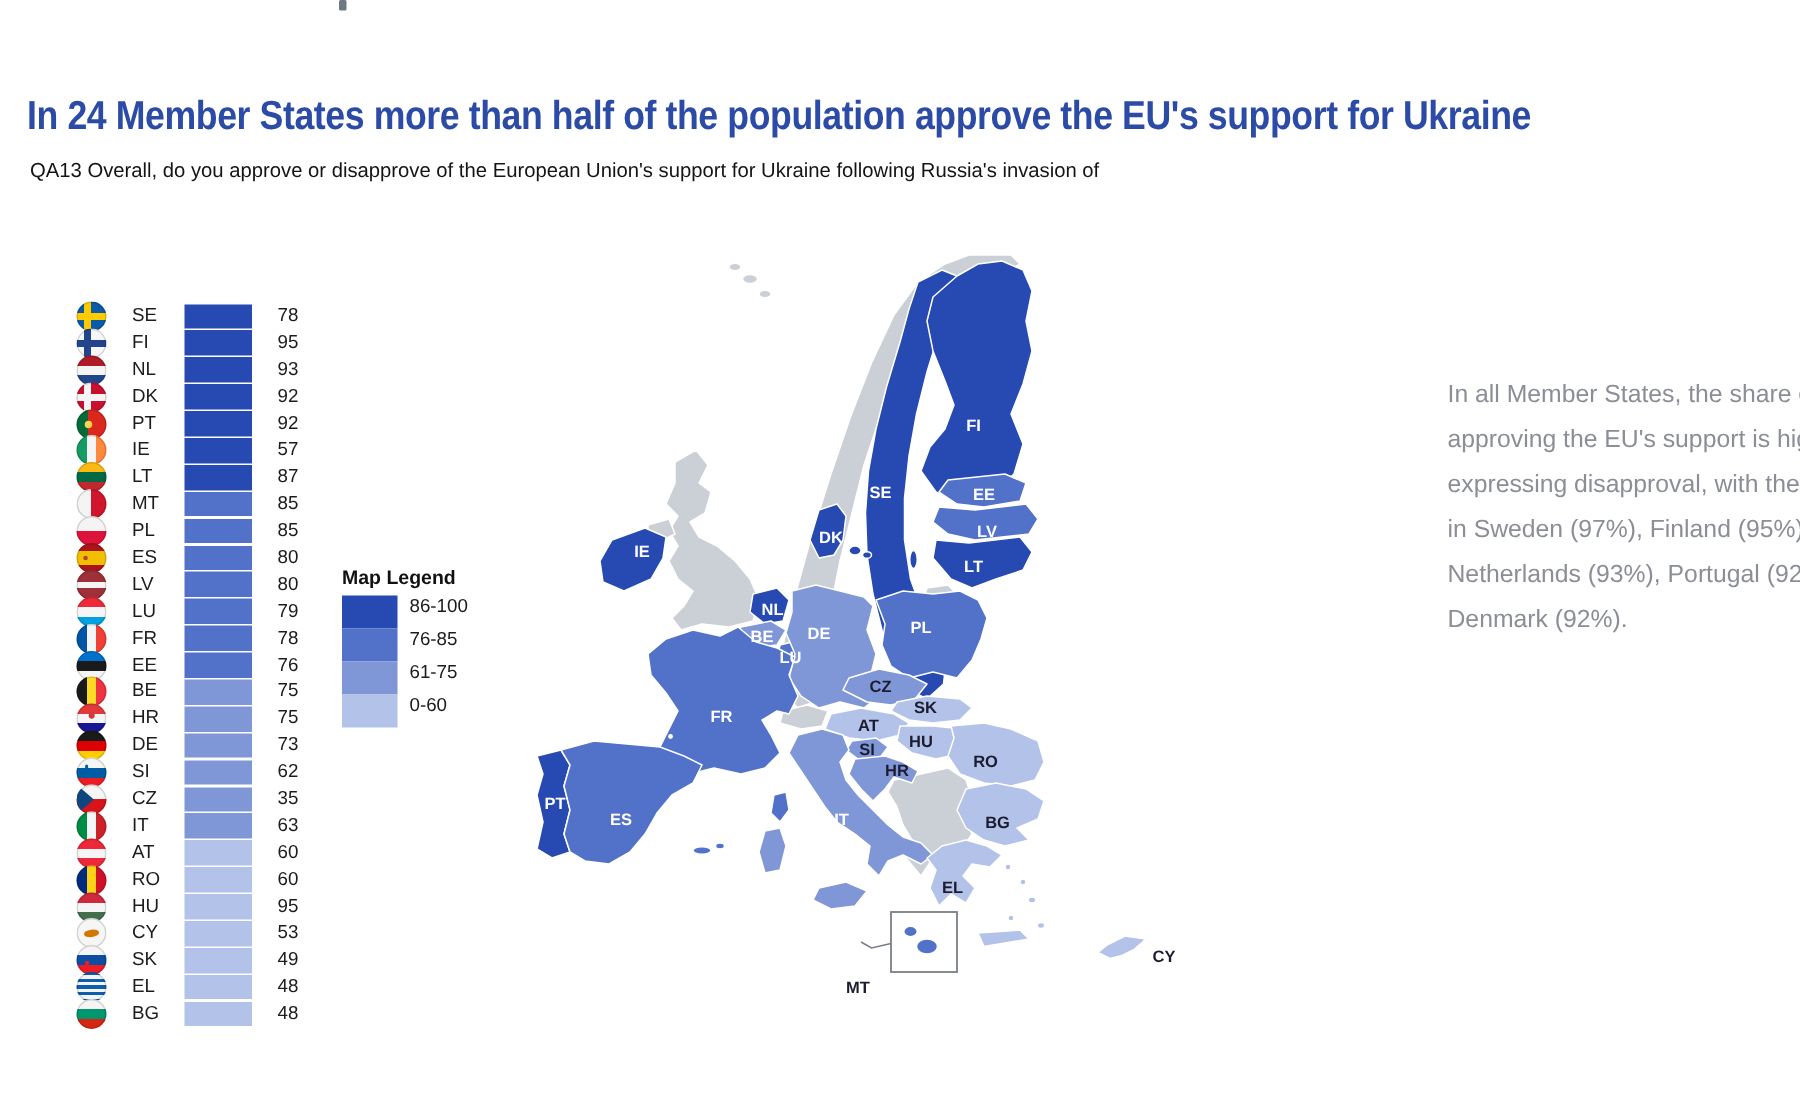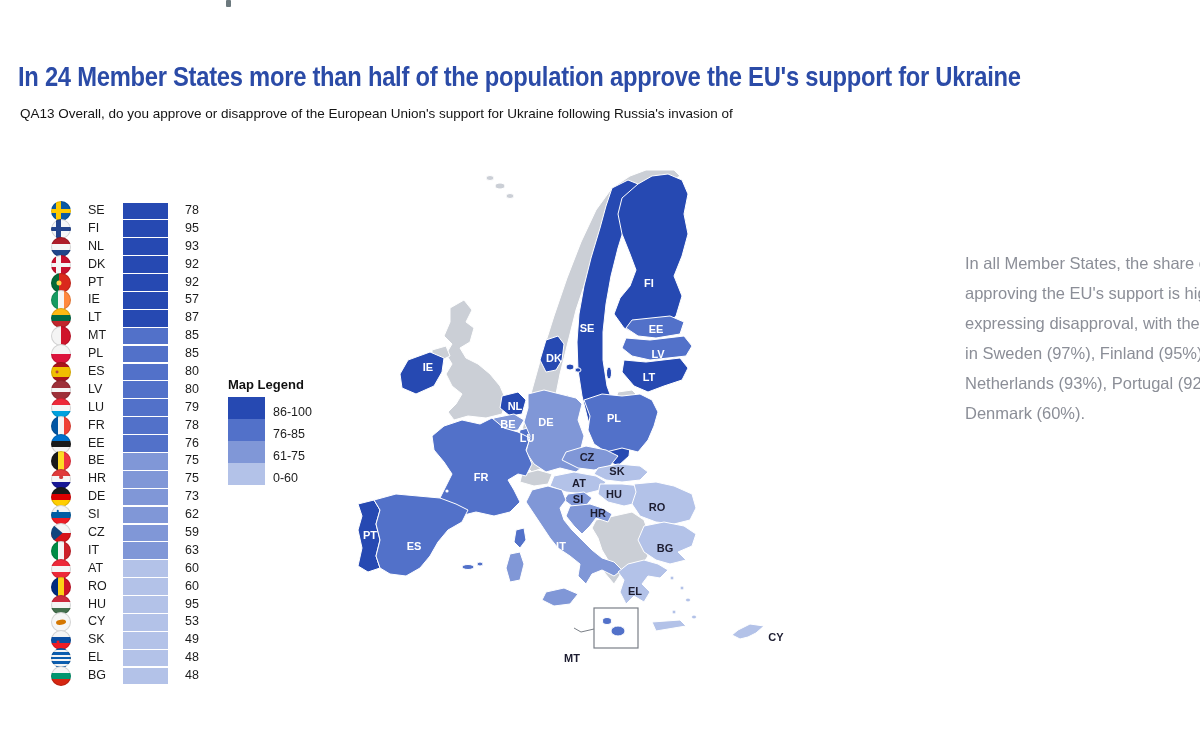--- a/index.html
+++ b/index.html
@@ -24,21 +24,21 @@
   .cz-tri{position:absolute;left:0;top:0;width:58%;height:100%;clip-path:polygon(0 0,100% 50%,0 100%)}
   .cy-isl{position:absolute;left:50%;top:46%;width:10px;height:4.5px;border-radius:50%;
           transform:translate(-50%,-50%) rotate(-8deg)}
   .rcode{position:absolute;left:40px;top:0;line-height:17.9px;font-size:12.5px;color:#1c1c1c}
   .rbar{position:absolute;left:75px;top:.5px;width:45px;height:16.7px}
   .rval{position:absolute;left:137px;top:0;line-height:17.9px;font-size:12.5px;color:#1c1c1c}
 
   
   .legend{position:absolute;left:228px;top:377px}
   .legend-title{font-size:13px;font-weight:bold;margin-bottom:5px;color:#111}
-  .legend-row{display:flex;align-items:flex-end;height:22px}
+  .legend-row{display:flex;align-items:flex-start;height:22px}
   .legend-swatch{width:37px;height:22px;flex:none}
   .legend-label{margin-left:8px;font-size:12.5px;color:#1c1c1c}
 
   
   #eumap{position:absolute;left:350px;top:170px}
   #eumap path,#eumap ellipse,#eumap circle{stroke:#fff;stroke-width:1;stroke-linejoin:round}
   #eumap .noneu{fill:#cbcfd6}
   #eumap .mt-box{fill:none;stroke:#7a7f87;stroke-width:1.2}
   #eumap .lead{fill:none;stroke:#7a7f87;stroke-width:1}
   #eumap .andorra{fill:#fff;stroke:none}
@@ -196,21 +196,21 @@
     <div class="rbar" style="background: rgb(128, 151, 215);"></div>
     <div class="rval">62</div>
   </div>
 
   <div class="rrow">
     <div class="flag" style="background: linear-gradient(rgb(245, 245, 245) 50%, rgb(215, 20, 26) 50%);">
         <div class="cz-tri" style="background: rgb(17, 69, 126);"></div>
       </div>
     <div class="rcode">CZ</div>
     <div class="rbar" style="background: rgb(128, 151, 215);"></div>
-    <div class="rval">59</div>
+    <div class="rval">35</div>
   </div>
 
   <div class="rrow">
     <div class="flag" style="background: linear-gradient(to right, rgb(0, 140, 69) 0%, rgb(0, 140, 69) 34%, rgb(245, 245, 245) 34%, rgb(245, 245, 245) 66%, rgb(205, 33, 42) 66%, rgb(205, 33, 42) 100%);"></div>
     <div class="rcode">IT</div>
     <div class="rbar" style="background: rgb(128, 151, 215);"></div>
     <div class="rval">63</div>
   </div>
 
   <div class="rrow">
@@ -374,14 +374,14 @@
     <text x="222" y="492" class="maplbl dk">MT</text>
     <text x="426" y="471" class="maplbl dk">CY</text>
   </svg>
 
 <div class="sidenote">
   <div>In all Member States, the share of pe</div>
   <div>approving the EU's support is higher</div>
   <div>expressing disapproval, with the hig</div>
   <div>in Sweden (97%), Finland (95%), the</div>
   <div>Netherlands (93%), Portugal (92%),</div>
-  <div>Denmark (60%).</div>
+  <div>Denmark (92%).</div>
 </div>
 
 </body></html>

